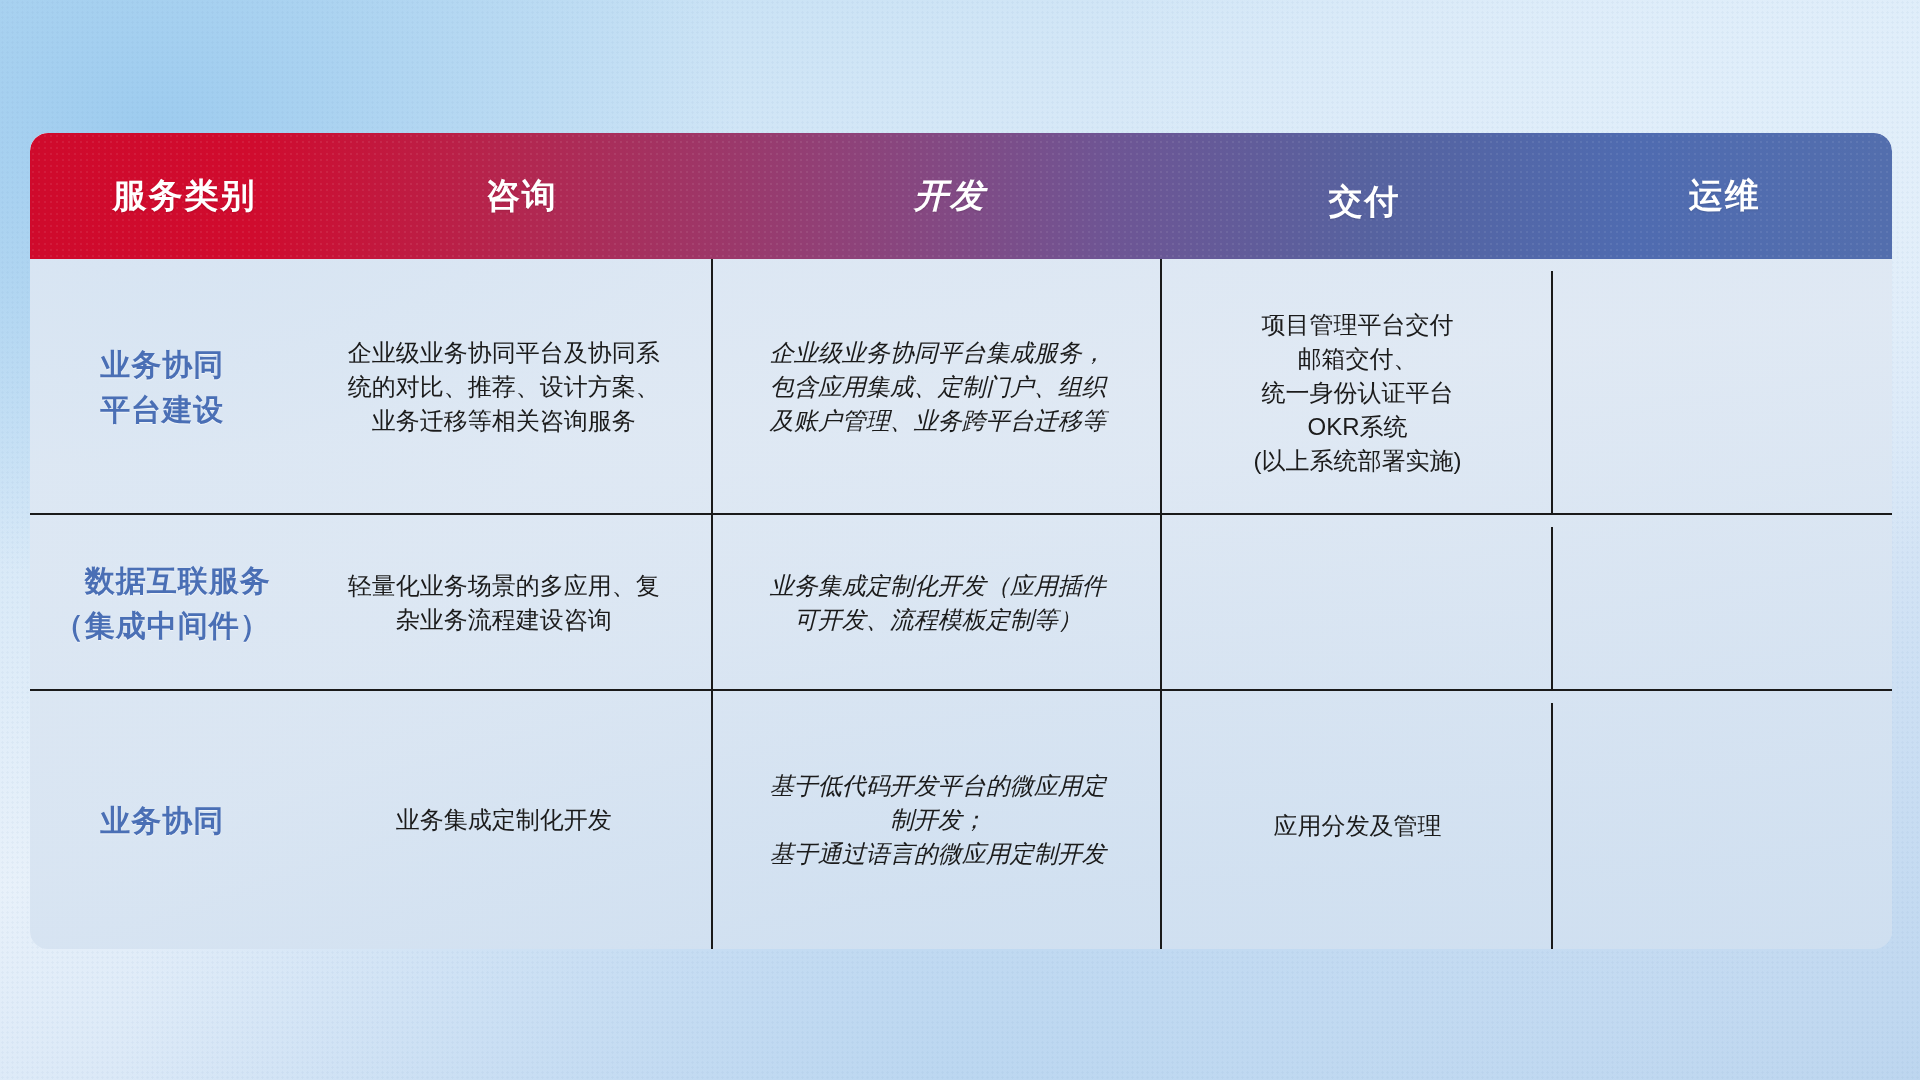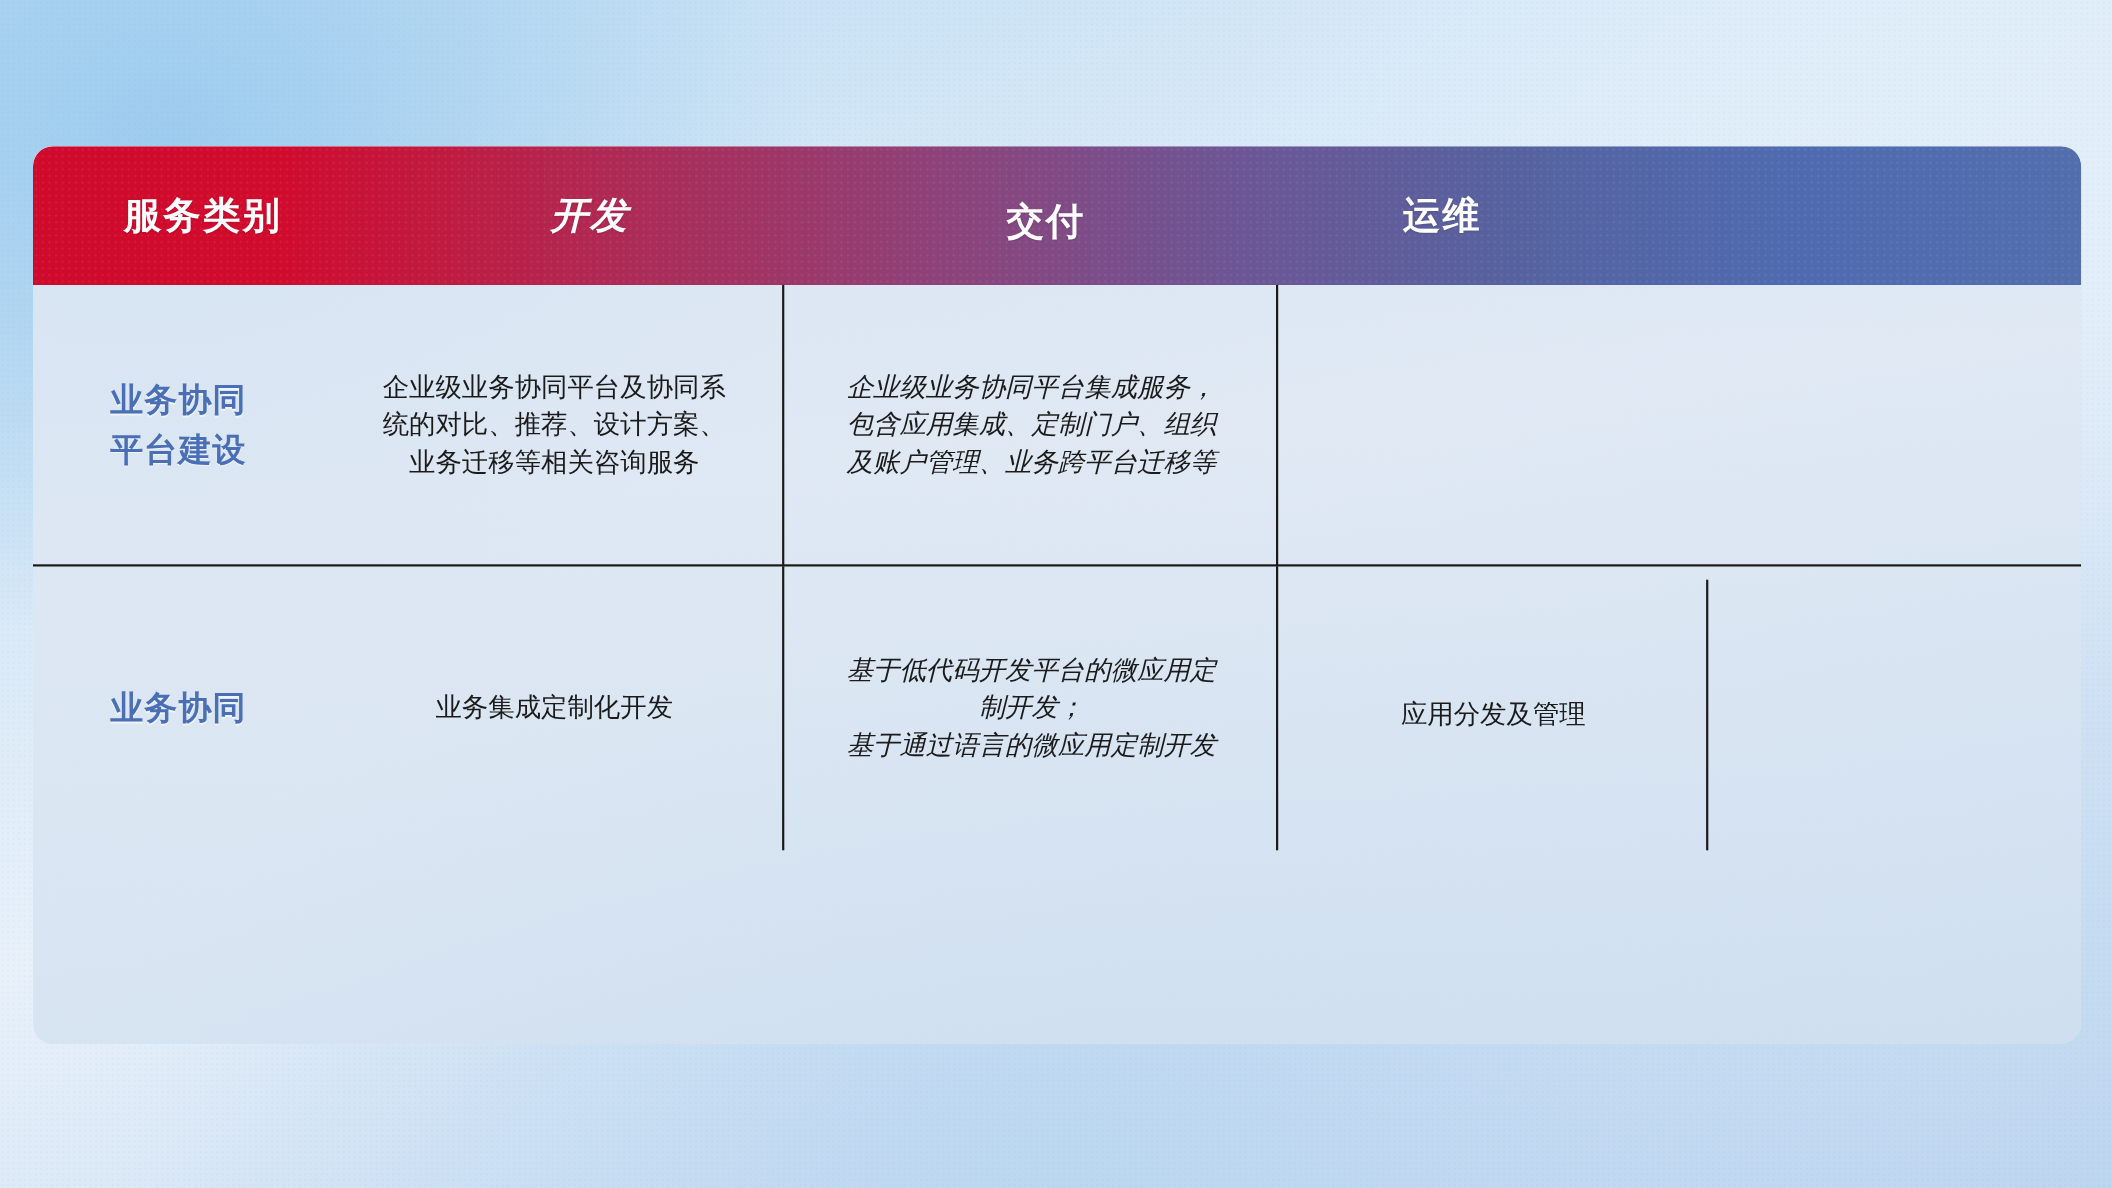--- a/index.html
+++ b/index.html
@@ -143,38 +143,54 @@
 </style>
 </head>
 <body>
 
 <div class="texture"></div>
 
 <div class="table-wrap">
 
   <div class="thead">
     <div class="th c0">服务类别</div>
+    <div class="th c1">咨询</div>
     <div class="th c2">开发</div>
     <div class="th c3">交付</div>
     <div class="th c4">运维</div>
   </div>
 
   <div class="tbody">
 
     <div class="tr r1">
       <div class="td c0 cat nosep">业务协同
 平台建设</div>
       <div class="td c1 sep">企业级业务协同平台及协同系
 统的对比、推荐、设计方案、
 业务迁移等相关咨询服务</div>
       <div class="td c2 sep">企业级业务协同平台集成服务，
 包含应用集成、定制门户、组织
 及账户管理、业务跨平台迁移等</div>
+      <div class="td c3 sep">项目管理平台交付
+邮箱交付、
+统一身份认证平台
+OKR系统
+(以上系统部署实施)</div>
     </div>
 
+    <div class="tr r2">
+      <div class="td c0 cat nosep">数据互联服务
+（集成中间件）</div>
+      <div class="td c1 sep">轻量化业务场景的多应用、复
+杂业务流程建设咨询</div>
+      <div class="td c2 sep">业务集成定制化开发（应用插件
+可开发、流程模板定制等）</div>
+      <div class="td c3 sep"></div>
+      <div class="td c4"></div>
+    </div>
 
     <div class="tr r3">
       <div class="td c0 cat nosep">业务协同</div>
       <div class="td c1 sep">业务集成定制化开发</div>
       <div class="td c2 sep">基于低代码开发平台的微应用定
 制开发；
 基于通过语言的微应用定制开发</div>
       <div class="td c3 sep">应用分发及管理</div>
       <div class="td c4"></div>
     </div>

